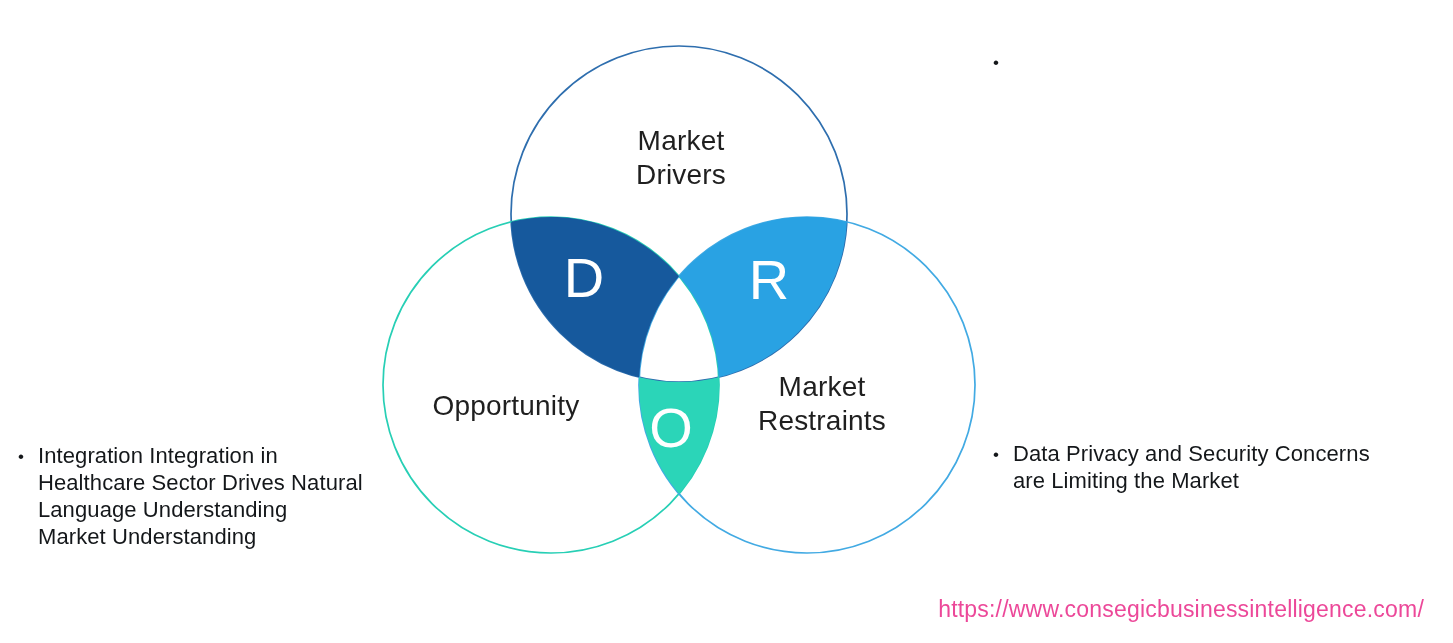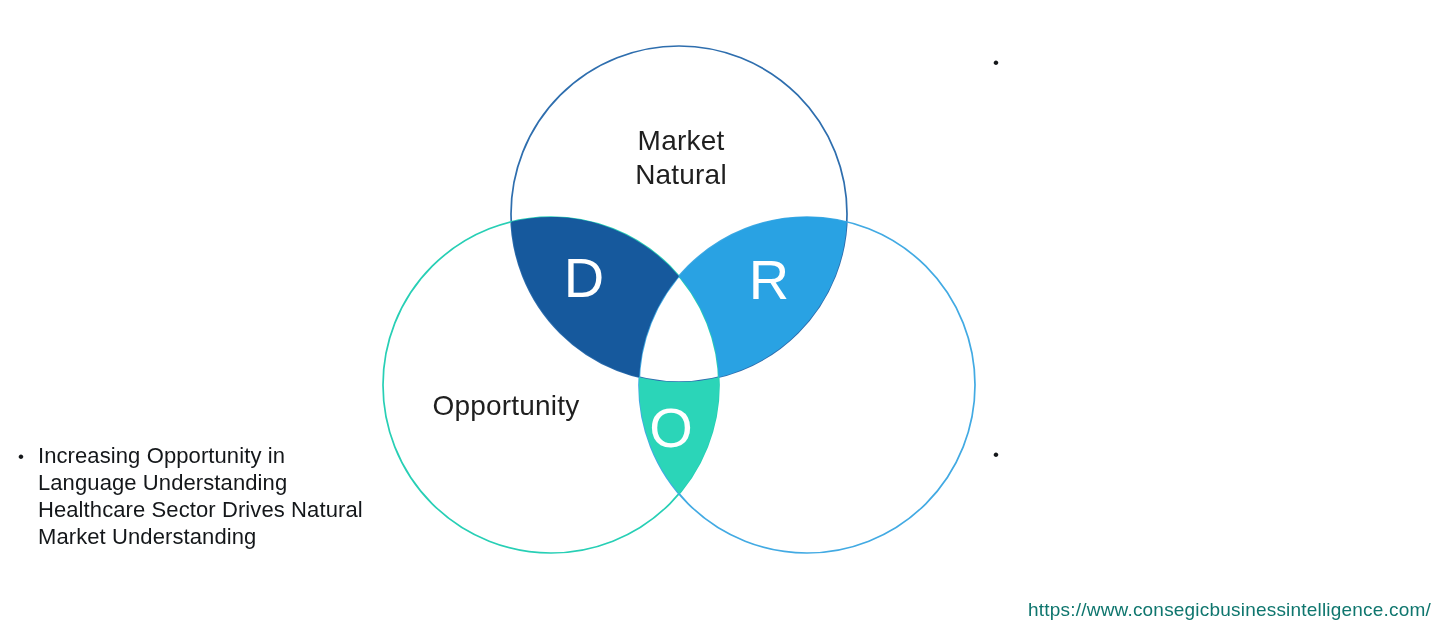--- a/index.html
+++ b/index.html
@@ -17,22 +17,22 @@
     font-family:"Liberation Sans",sans-serif;font-size:56px;fill:#ffffff;
     font-weight:400;
   }
   .bullet-item{position:absolute;display:flex;align-items:flex-start;color:#14171a;}
   .bullet-dot{
     font-size:17px;line-height:27px;margin-right:14px;color:#14171a;flex:0 0 auto;
     transform:translateY(1px);
   }
   .bullet-lines{font-size:22px;line-height:27px;letter-spacing:0.1px;}
   .source-url{
-    position:absolute;top:598px;right:22px;font-size:19px;line-height:23px;
-    color:#0f766e;letter-spacing:0.2px;white-space:nowrap;
+    position:absolute;top:598px;right:29px;font-size:23px;line-height:23px;
+    color:#ec4899;letter-spacing:0.2px;white-space:nowrap;
   }
 </style>
 </head>
 <body>
 
 <div class="stage">
 
   <svg class="venn" width="1453" height="643" viewBox="0 0 1453 643">
 
     <circle cx="679" cy="214" r="168" fill="none" stroke-width="1.7" stroke="#2e6eae"></circle>
@@ -41,36 +41,41 @@
 
     <path d="M511.18 221.78 A168 168 0 0 1 679 276.19 A168 168 0 0 0 639.18 377.22 A168 168 0 0 1 511.18 221.78 Z" fill="#16599d"></path>
     <path d="M846.82 221.78 A168 168 0 0 0 679 276.19 A168 168 0 0 1 718.82 377.22 A168 168 0 0 0 846.82 221.78 Z" fill="#29a2e3"></path>
     <path d="M639.18 377.22 A168 168 0 0 0 718.82 377.22 A168 168 0 0 1 679 493.81 A168 168 0 0 1 639.18 377.22 Z" fill="#2bd5b8"></path>
 
     <text class="venn-letter" x="584" y="297" text-anchor="middle">D</text>
     <text class="venn-letter" x="769" y="299" text-anchor="middle">R</text>
     <text class="venn-letter" x="671" y="447" text-anchor="middle">O</text>
   </svg>
 
-  <div class="circle-label" style="left:681px;top:124px;width:140px;">Market Natural</div>
+  <div class="circle-label" style="left:681px;top:124px;width:140px;">Market Drivers</div>
   <div class="circle-label" style="left:506px;top:389px;width:220px;">Opportunity</div>
+  <div class="circle-label" style="left:822px;top:370px;width:150px;">Market Restraints</div>
 
   <div class="bullet-item" style="left:18px;top:442px;width:410px;">
     <span class="bullet-dot">•</span>
     <div class="bullet-lines">
-      <div>Increasing Opportunity in</div>
+      <div>Integration Integration in</div>
+      <div>Healthcare Sector Drives Natural</div>
       <div>Language Understanding</div>
-      <div>Healthcare Sector Drives Natural</div>
       <div>Market Understanding</div>
     </div>
   </div>
 
   <div class="bullet-item" style="left:993px;top:48px;width:430px;">
     <span class="bullet-dot">•</span>
   </div>
 
   <div class="bullet-item" style="left:993px;top:440px;width:430px;">
     <span class="bullet-dot">•</span>
+    <div class="bullet-lines">
+      <div>Data Privacy and Security Concerns</div>
+      <div>are Limiting the Market</div>
+    </div>
   </div>
 
   <div class="source-url">https://www.consegicbusinessintelligence.com/</div>
 
 </div>
 
 </body></html>

